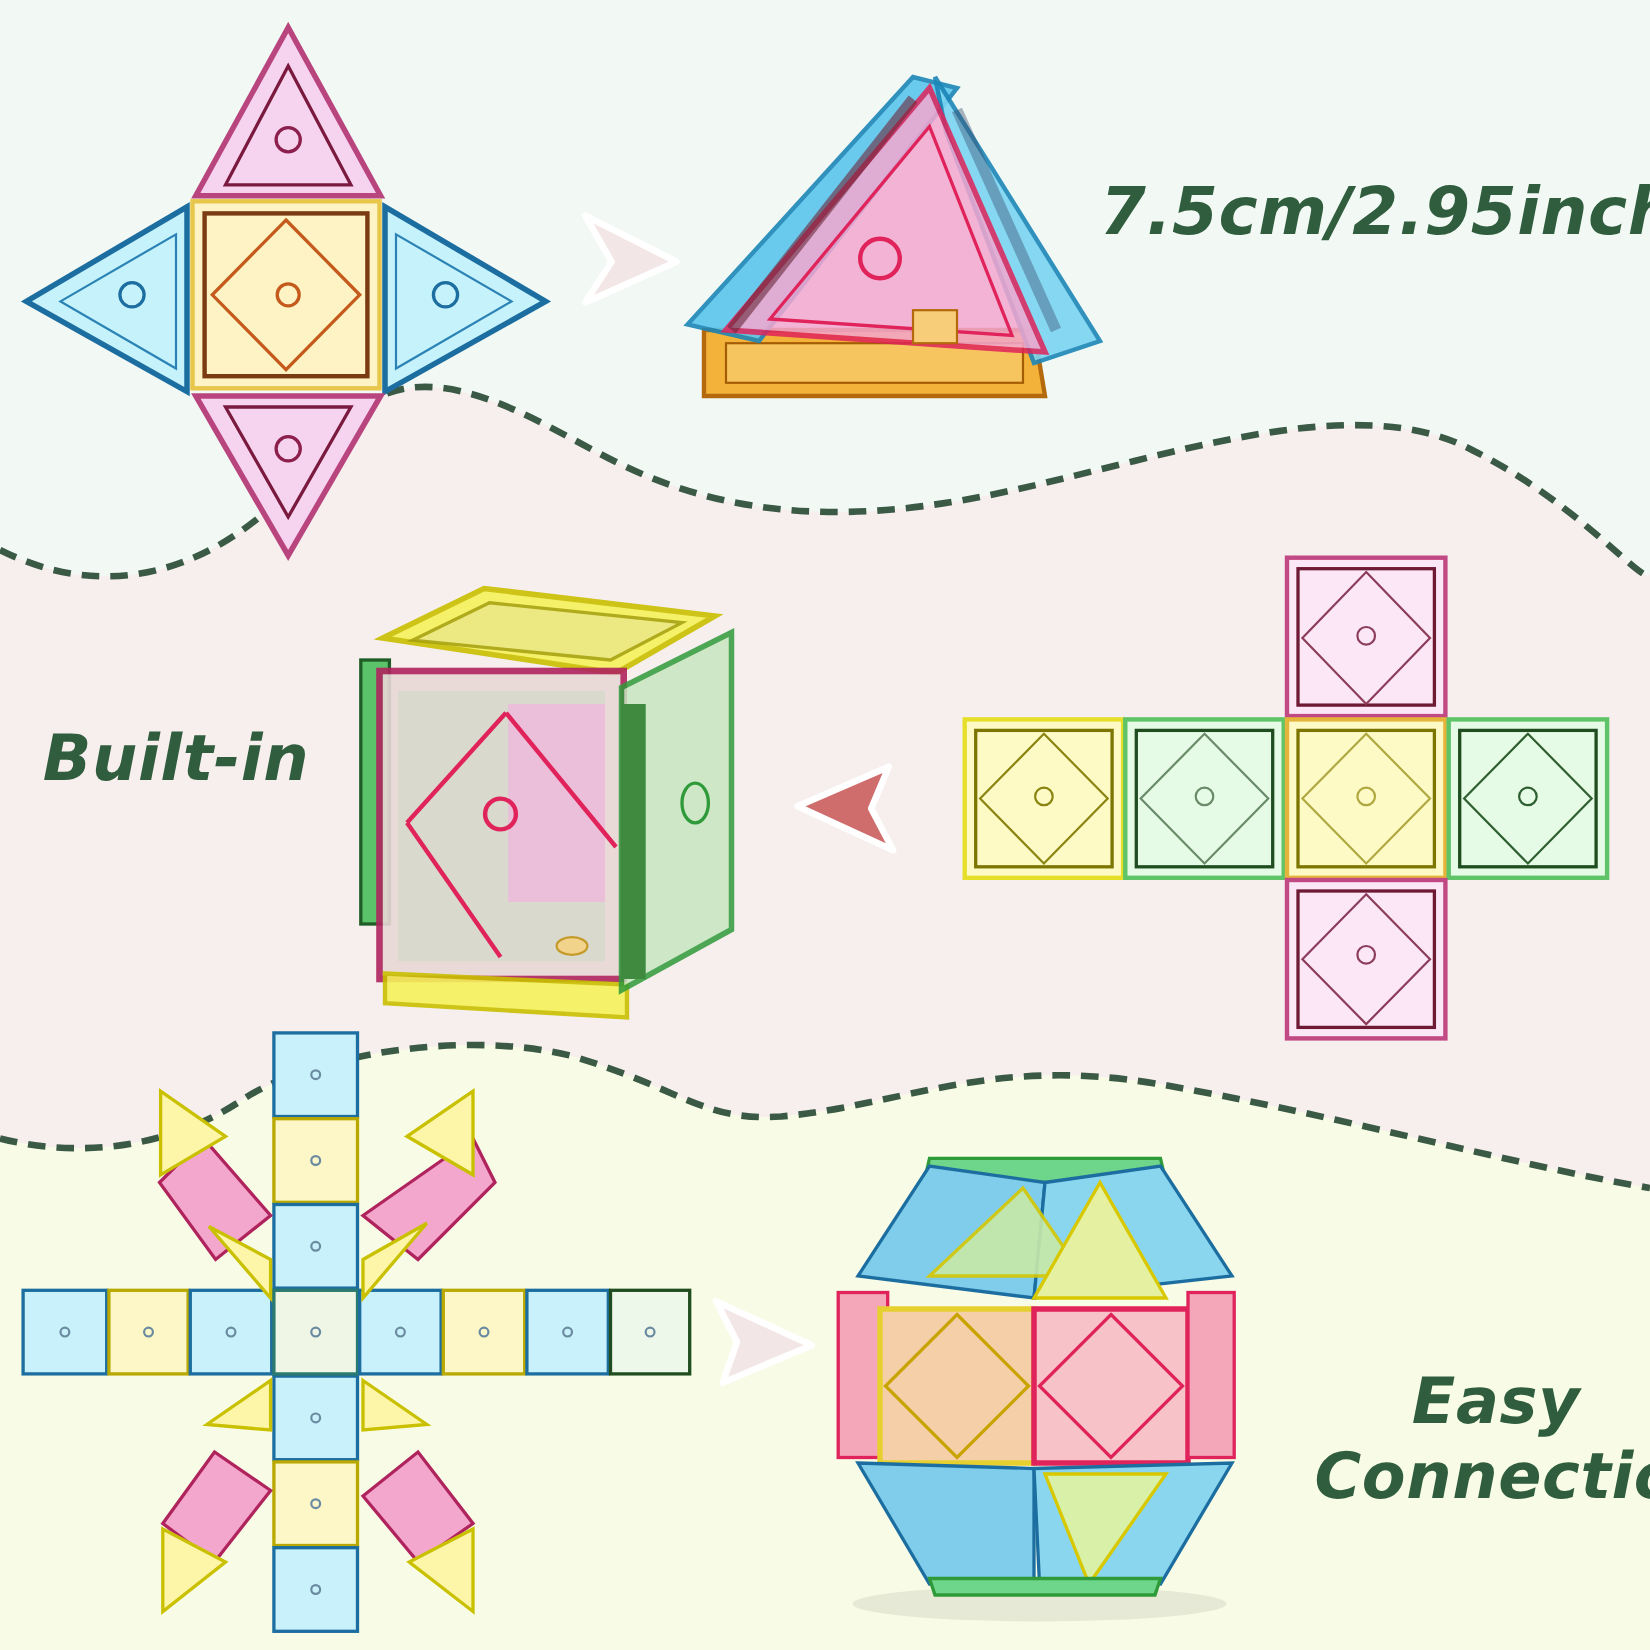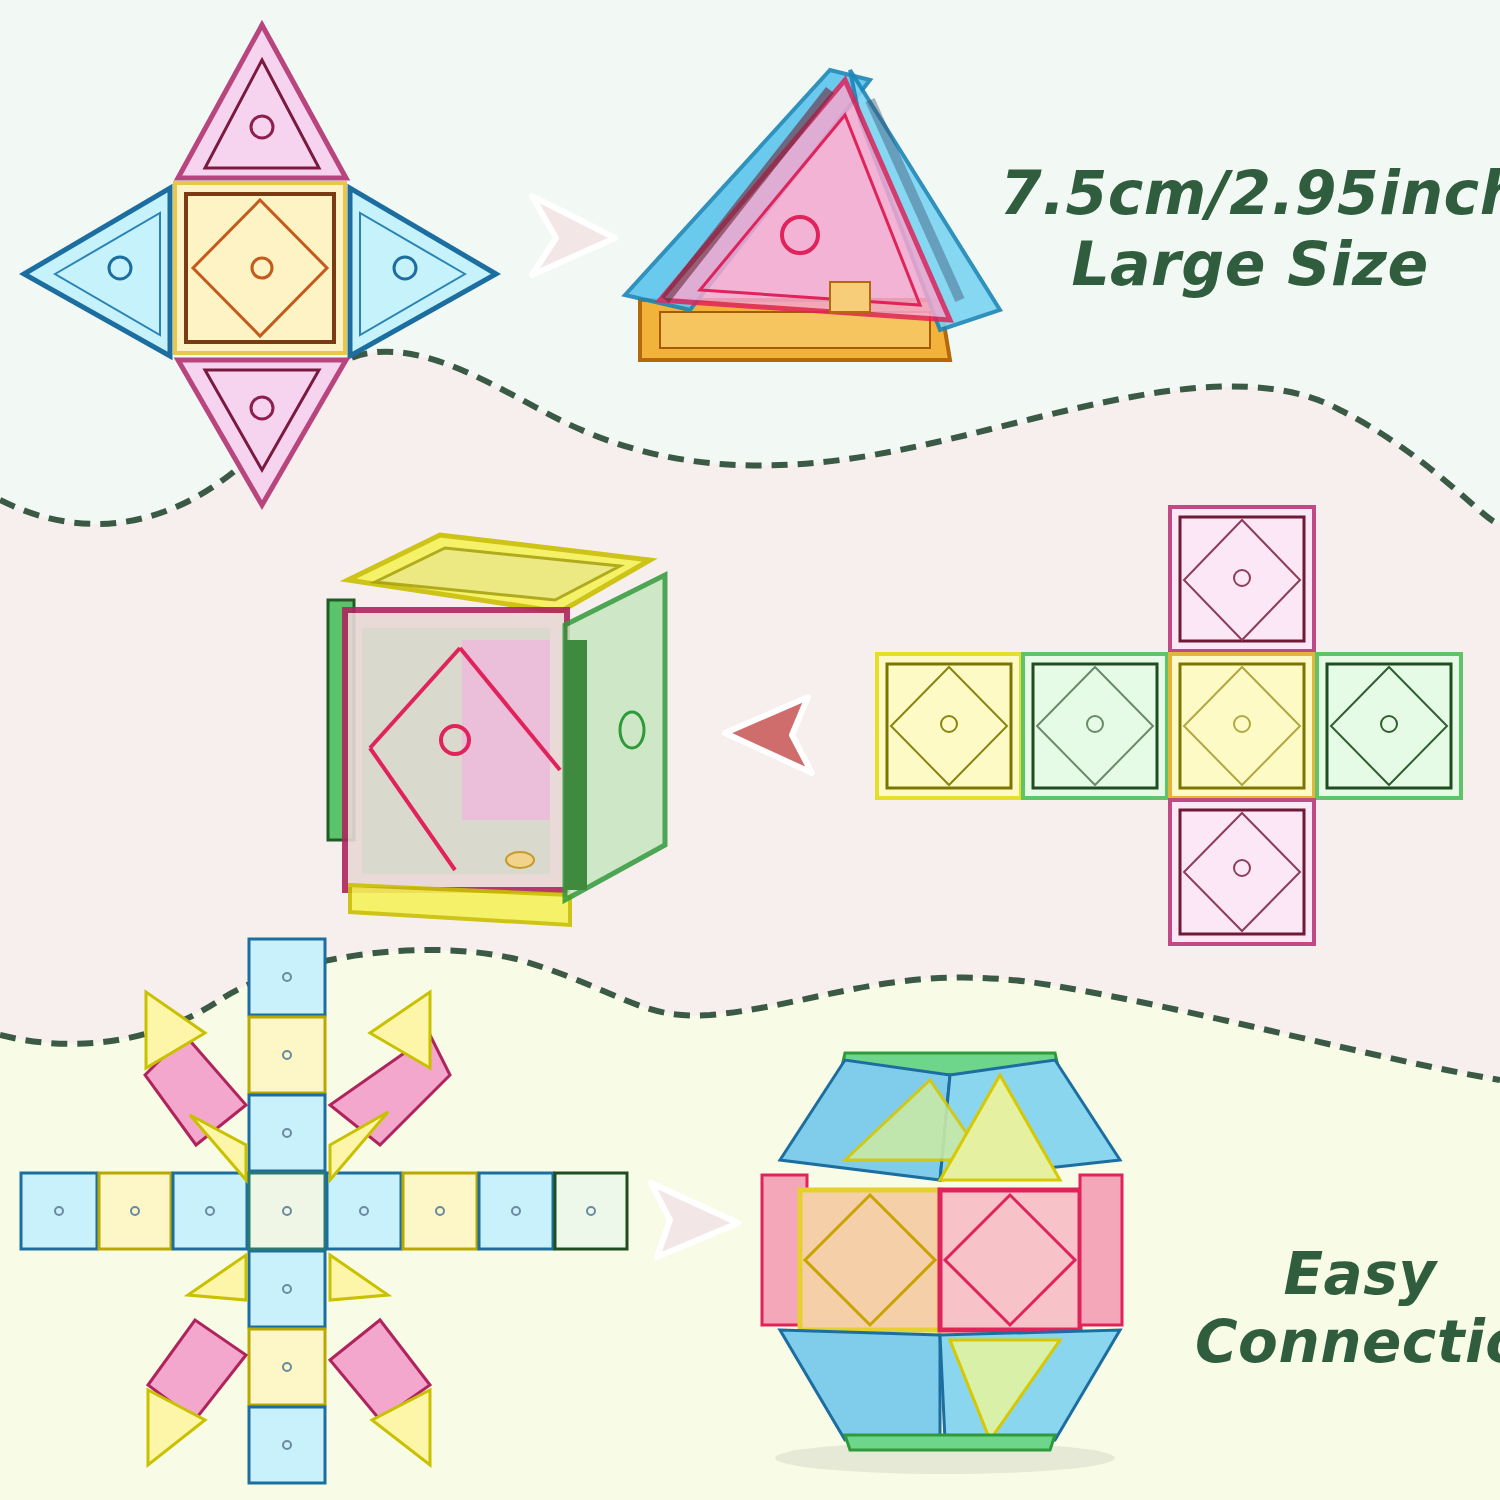--- a/index.html
+++ b/index.html
@@ -73,24 +73,24 @@
   <polygon points="845,80 660,300 950,320" fill="#f4a7cf" stroke="#e0235a" stroke-width="5" opacity="0.85"></polygon>
   <polygon points="845,115 700,290 920,305" fill="none" stroke="#e0235a" stroke-width="3"></polygon>
   <circle cx="800" cy="235" r="18" fill="none" stroke="#e0235a" stroke-width="4"></circle>
   <line x1="665" y1="300" x2="830" y2="90" stroke="#6a2a3a" stroke-width="10" opacity="0.6"></line>
   <line x1="870" y1="100" x2="960" y2="300" stroke="#3a4a6a" stroke-width="10" opacity="0.4"></line>
   <rect x="830" y="282" width="40" height="30" fill="#f7cd79" stroke="#b46a0c" stroke-width="2"></rect>
 </svg>
 
 <div class="caption" id="cap1">
   <span>7.5cm/2.95inch</span>
-  <span>Large Size</span>
 </div>
 
 <div class="caption" id="cap2">
+  <span>Built-in</span>
 </div>
 
 <svg class="layer" viewBox="0 0 1500 1500" xmlns="http://www.w3.org/2000/svg">
 
   <rect x="328" y="600" width="26" height="240" fill="#5bc46b" stroke="#1f5d26" stroke-width="3"></rect>
 
   <polygon points="348,580 440,535 650,560 560,612" fill="#f5f25a" stroke="#c9c000" stroke-width="5" opacity="0.9"></polygon>
   <polygon points="375,582 445,548 620,566 555,600" fill="#eae88a" stroke="#a09a0a" stroke-width="3" opacity="0.8"></polygon>
 
   <rect x="345" y="610" width="222" height="280" fill="#e8d8d6" stroke="#b0245e" stroke-width="6" opacity="0.9"></rect>

